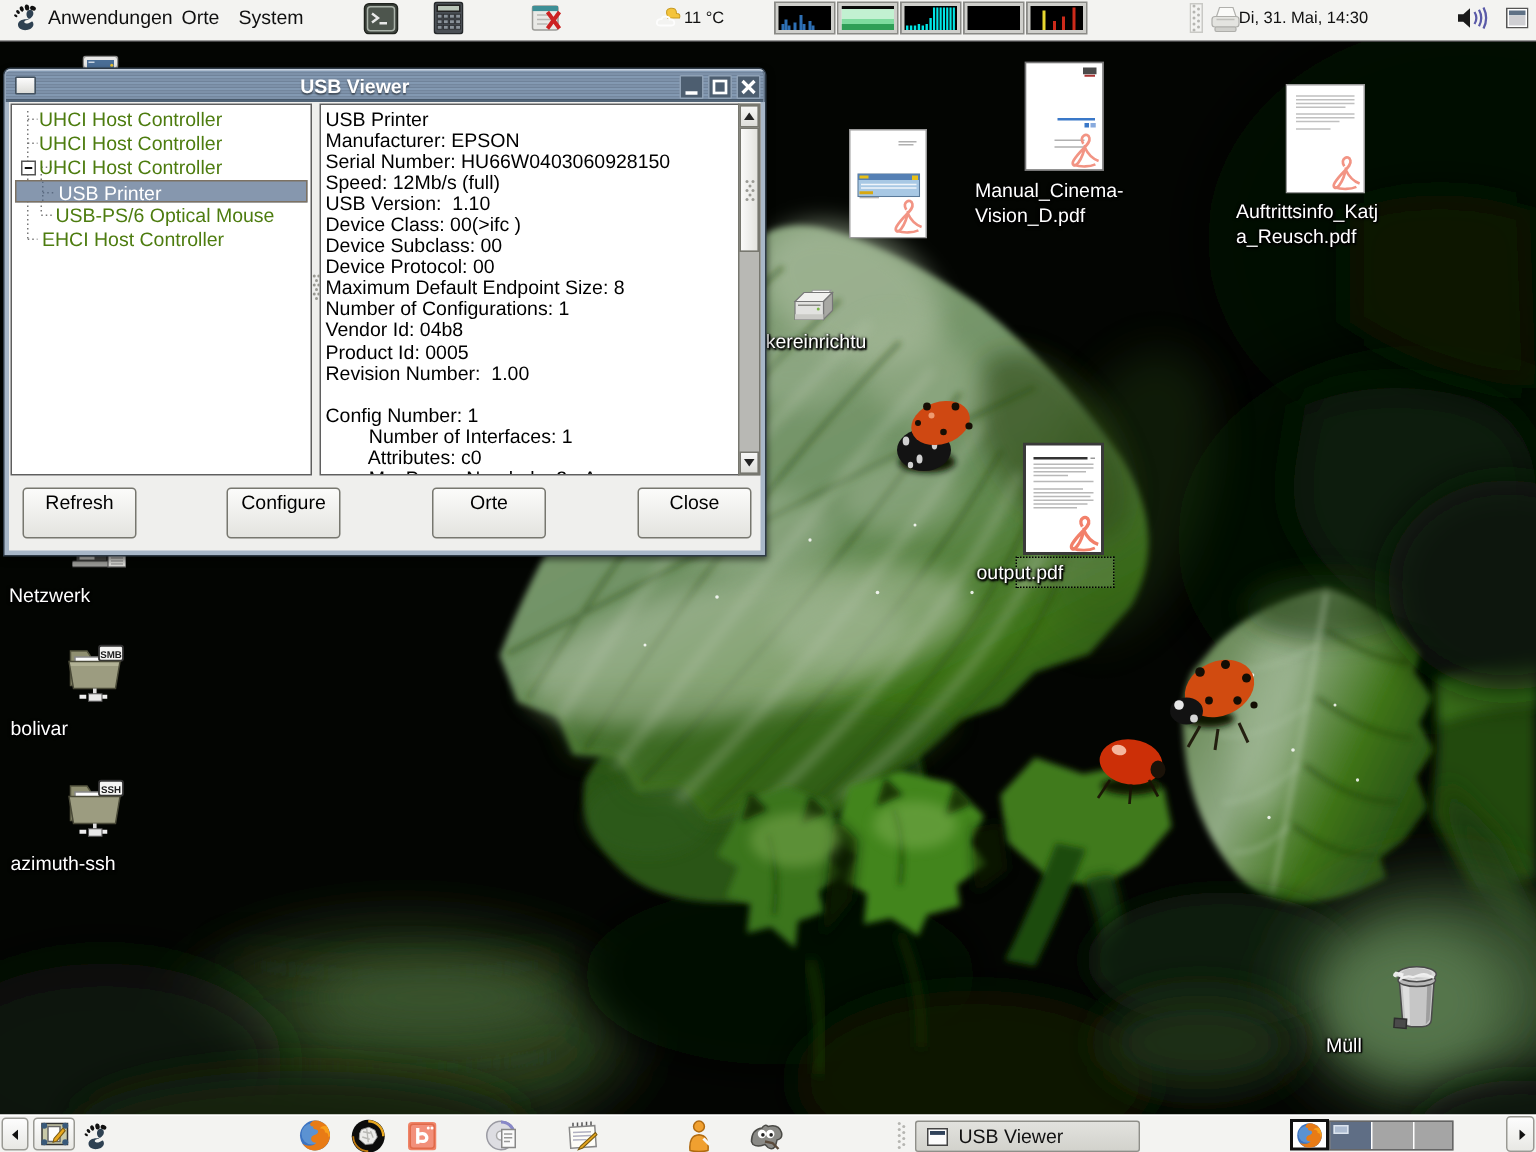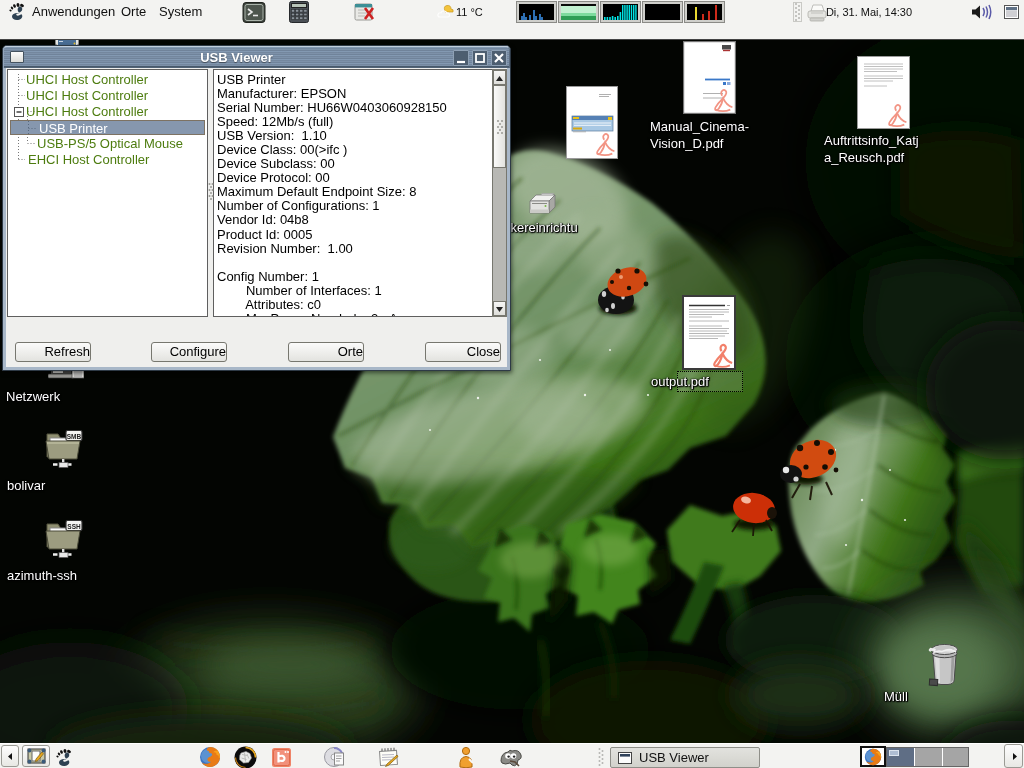--- a/index.html
+++ b/index.html
@@ -1,32 +1,32 @@
 <!DOCTYPE html>
 <html><head><meta charset="utf-8">
 <style>
 *{margin:0;padding:0;box-sizing:border-box}
 html,body{width:1024px;height:768px;overflow:hidden;background:#000;font-family:"Liberation Sans",sans-serif}
 #stage{position:absolute;left:0;top:0;width:1024px;height:768px}
 .abs{position:absolute}
 
-#toppanel{position:absolute;left:0;top:0;width:1024px;height:40px;background:#f3f3f1;border-bottom:1px solid #444;z-index:50}
+#toppanel{position:absolute;left:0;top:0;width:1024px;height:28px;background:#f3f3f1;border-bottom:1px solid #444;z-index:50}
 #botpanel{position:absolute;left:0;top:743px;width:1024px;height:25px;background:#f3f3f1;border-top:1px solid #fff;z-index:50}
 .menutxt{position:absolute;top:0;height:24px;line-height:24px;font-size:13px;color:#101010}
 .ptxt{font-size:11px;color:#101010}
 .mon{position:absolute;top:2px;width:39px;height:20px;background:#000;border:2px solid #cfcfcb;outline:1px solid #8a8a86}
 .pbtn{position:absolute;background:linear-gradient(#fdfdfd,#e8e8e4);border:1px solid #9a9a94;border-radius:3px}
 
 #win{position:absolute;left:2px;top:45px;width:509px;height:326px;z-index:40;background:#a8b7c8;border:1px solid #2e3a46;border-radius:5px 5px 0 0;box-shadow:1px 2px 4px rgba(0,0,0,.5)}
 #titlebar{position:absolute;left:0;top:0;right:0;height:22px;border-radius:4px 4px 0 0;background:repeating-linear-gradient(180deg,#8399b2 0 1px,#74879e 1px 2px,#7d91a9 2px 3px,#70839a 3px 4px);border-top:1px solid #c3cfdc;border-left:1px solid #93a5ba;border-right:1px solid #5d6e82;box-shadow:inset 0 -2px 0 rgba(40,55,70,0.55)}
 #titletxt{position:absolute;left:24px;right:64px;top:0;height:22px;line-height:21px;text-align:center;font-size:13px;font-weight:bold;color:#fff;text-shadow:0 1px 1px rgba(0,0,0,.45)}
 .tbtn{position:absolute;top:3px;width:16px;height:16px;background:#4d5e70;border:1px solid #8fa1b5;border-radius:1px}
 #wbody{position:absolute;left:3px;right:3px;top:22px;bottom:3px;background:#efefed}
 .pane{position:absolute;top:23px;height:248px;background:#fff;border:1px solid #5f5f5f;overflow:hidden}
-.gbtn{position:absolute;top:296px;height:20px;width:76px;background:linear-gradient(#fbfbfa,#e3e3df);border:1px solid #77776f;border-radius:3px;text-align:right;line-height:18px;font-size:13px;color:#000}
+.gbtn{position:absolute;top:279px;height:34px;width:76px;background:linear-gradient(#fbfbfa,#e3e3df);border:1px solid #77776f;border-radius:3px;text-align:center;line-height:18px;font-size:13px;color:#000}
 .treerow{position:absolute;left:0;height:16px;line-height:16px;font-size:13px;color:#4d7c0f;white-space:pre}
 #rtext{position:absolute;left:3px;top:3px;font-size:13px;line-height:14.05px;color:#000;white-space:pre}
 
 .dlabel{position:absolute;will-change:transform;font-size:13px;color:#fff;line-height:17px;text-shadow:1px 1px 1px #000,0 1px 2px #000,-1px 0 2px #000,1px 0 1px #000;z-index:10}
 .dicon{position:absolute;z-index:10}
 </style></head>
 <body>
 <div id="stage">
 
 <svg class="abs" width="1024" height="768" viewBox="0 0 1024 768" style="left:0;top:0">
@@ -647,21 +647,21 @@
 </svg>
 <div class="treerow" style="left:18px;top:2px">UHCI Host Controller</div>
 <div class="treerow" style="left:18px;top:18px">UHCI Host Controller</div>
 <div class="treerow" style="left:18px;top:34px">UHCI Host Controller</div>
 <div class="treerow" style="left:2px;top:50px;width:195px;height:15px;background:#8697ae;border:1px solid #7d7263;color:#fff;padding-left:28px"><svg style="position:absolute;left:16px;top:0" width="12" height="15" viewBox="0 0 12 15">
             <g stroke="#5a6a80" stroke-width="1" stroke-dasharray="1 2">
               <path d="M1.5,0 L1.5,15"></path>
               <path d="M1.5,7.5 L9,7.5"></path>
             </g>
           </svg>USB Printer</div>
-<div class="treerow" style="left:29px;top:66px">USB-PS/5 Optical Mouse</div>
+<div class="treerow" style="left:29px;top:66px">USB-PS/6 Optical Mouse</div>
 <div class="treerow" style="left:20px;top:82px">EHCI Host Controller</div>
 </div>
 
 <div class="pane" style="left:210px;width:280px">
 <div id="rtext">USB Printer
 Manufacturer: EPSON
 Serial Number: HU66W0403060928150
 Speed: 12Mb/s (full)
 USB Version:  1.10
 Device Class: 00(&gt;ifc )

